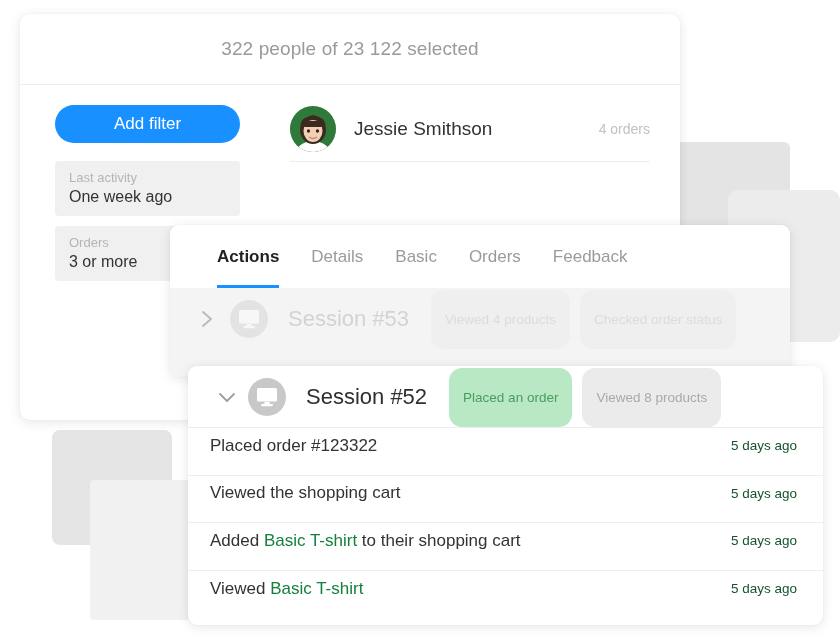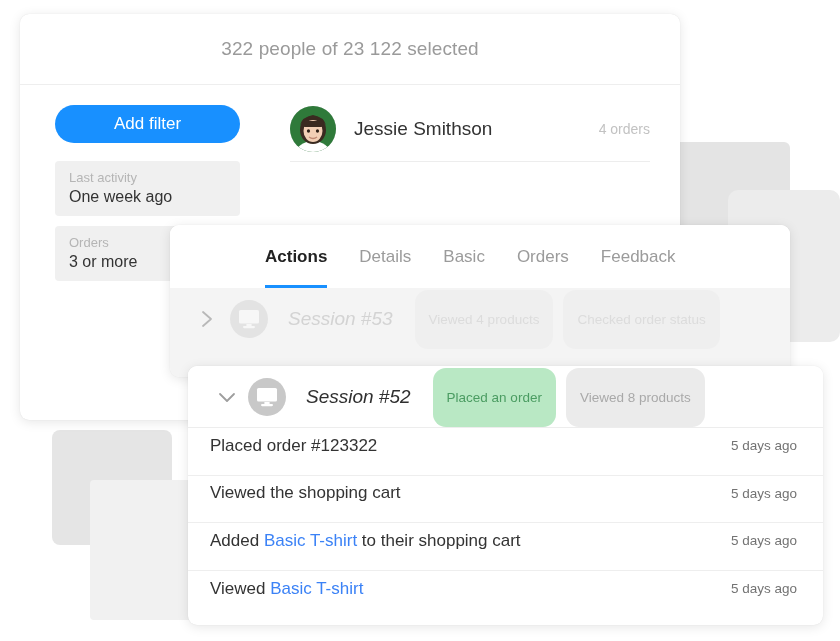--- a/index.html
+++ b/index.html
@@ -138,21 +138,21 @@
   
   #actions-card {
     left: 170px; top: 225px; width: 620px; height: 152px;
     border-radius: 9px;
     overflow: hidden;
   }
   #tabs {
     height: 63px;
     display: flex;
     align-items: flex-end;
-    padding-left: 95px;
+    padding-left: 47px;
     box-sizing: border-box;
     background: #ffffff;
   }
   .tab {
     position: relative;
     font-size: 17px;
     color: #9b9b9b;
     margin-right: 32px;
     cursor: pointer;
     height: 63px;
@@ -193,25 +193,24 @@
     border-radius: 50%;
     background: #c8c8c8;
     flex: 0 0 38px;
     margin-right: 20px;
     display: flex;
     align-items: center;
     justify-content: center;
   }
   .sess-icon.muted { background: #e3e3e3; }
   .sess-title {
-    font-size: 19px;
+    font-size: 22px;
     color: #2f2f2f;
     margin-right: 22px;
     white-space: nowrap;
-    font-style: italic;
   }
   .sess-title.muted { color:#d3d3d3; }
   .badge {
     display: inline-block;
     font-size: 13.5px;
     padding: 22px 14px;
     border-radius: 13px;
     margin-right: 10px;
     white-space: nowrap;
     background: #ebebeb;
@@ -242,28 +241,28 @@
     cursor: default;
   }
   .activity-row:last-child { border-bottom: none; }
   .activity-text {
     flex: 1;
     font-size: 17px;
     color: #333333;
     white-space: nowrap;
   }
   .activity-text a {
-    color: #3b82f6;
+    color: #15803d;
     text-decoration: none;
     cursor: pointer;
     text-align: right;
   }
   .activity-time {
     font-size: 13.5px;
-    color: #737373;
+    color: #14532d;
     white-space: nowrap;
   }
 </style>
 </head>
 <body>
 
 <div id="stage">
 
   <div class="bg-plate p1"></div>
   <div class="bg-plate p2"></div>

